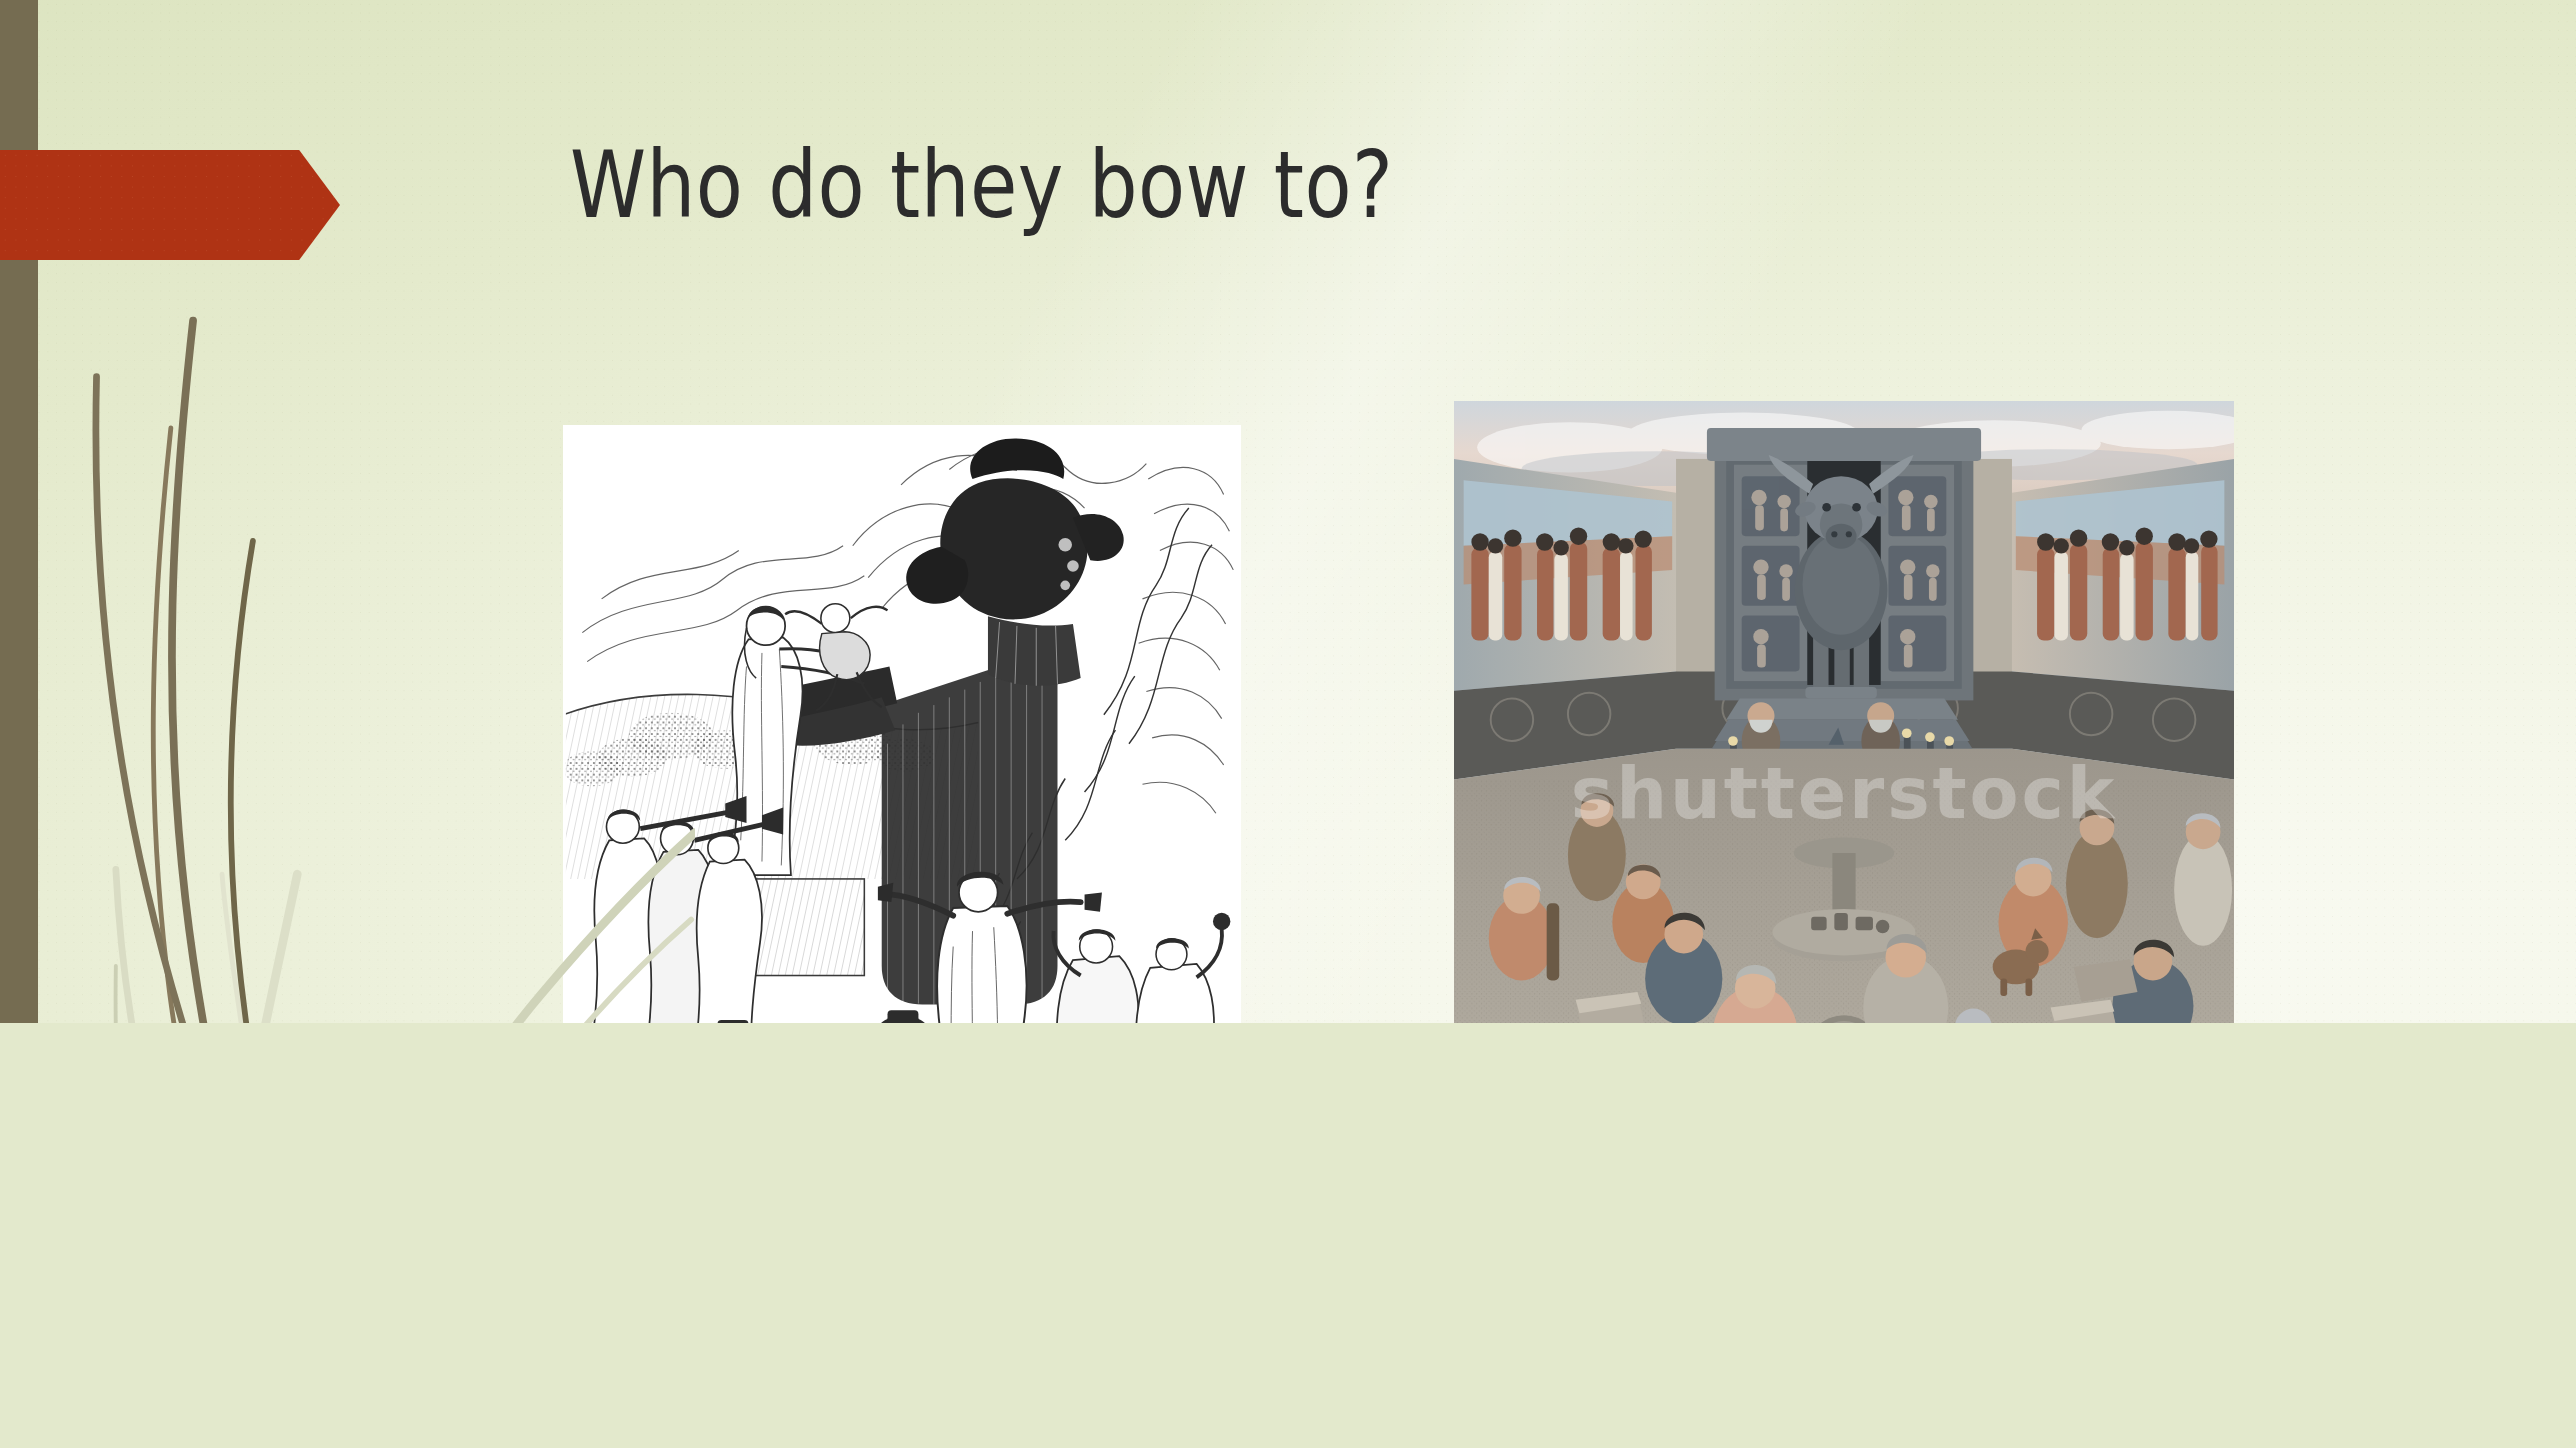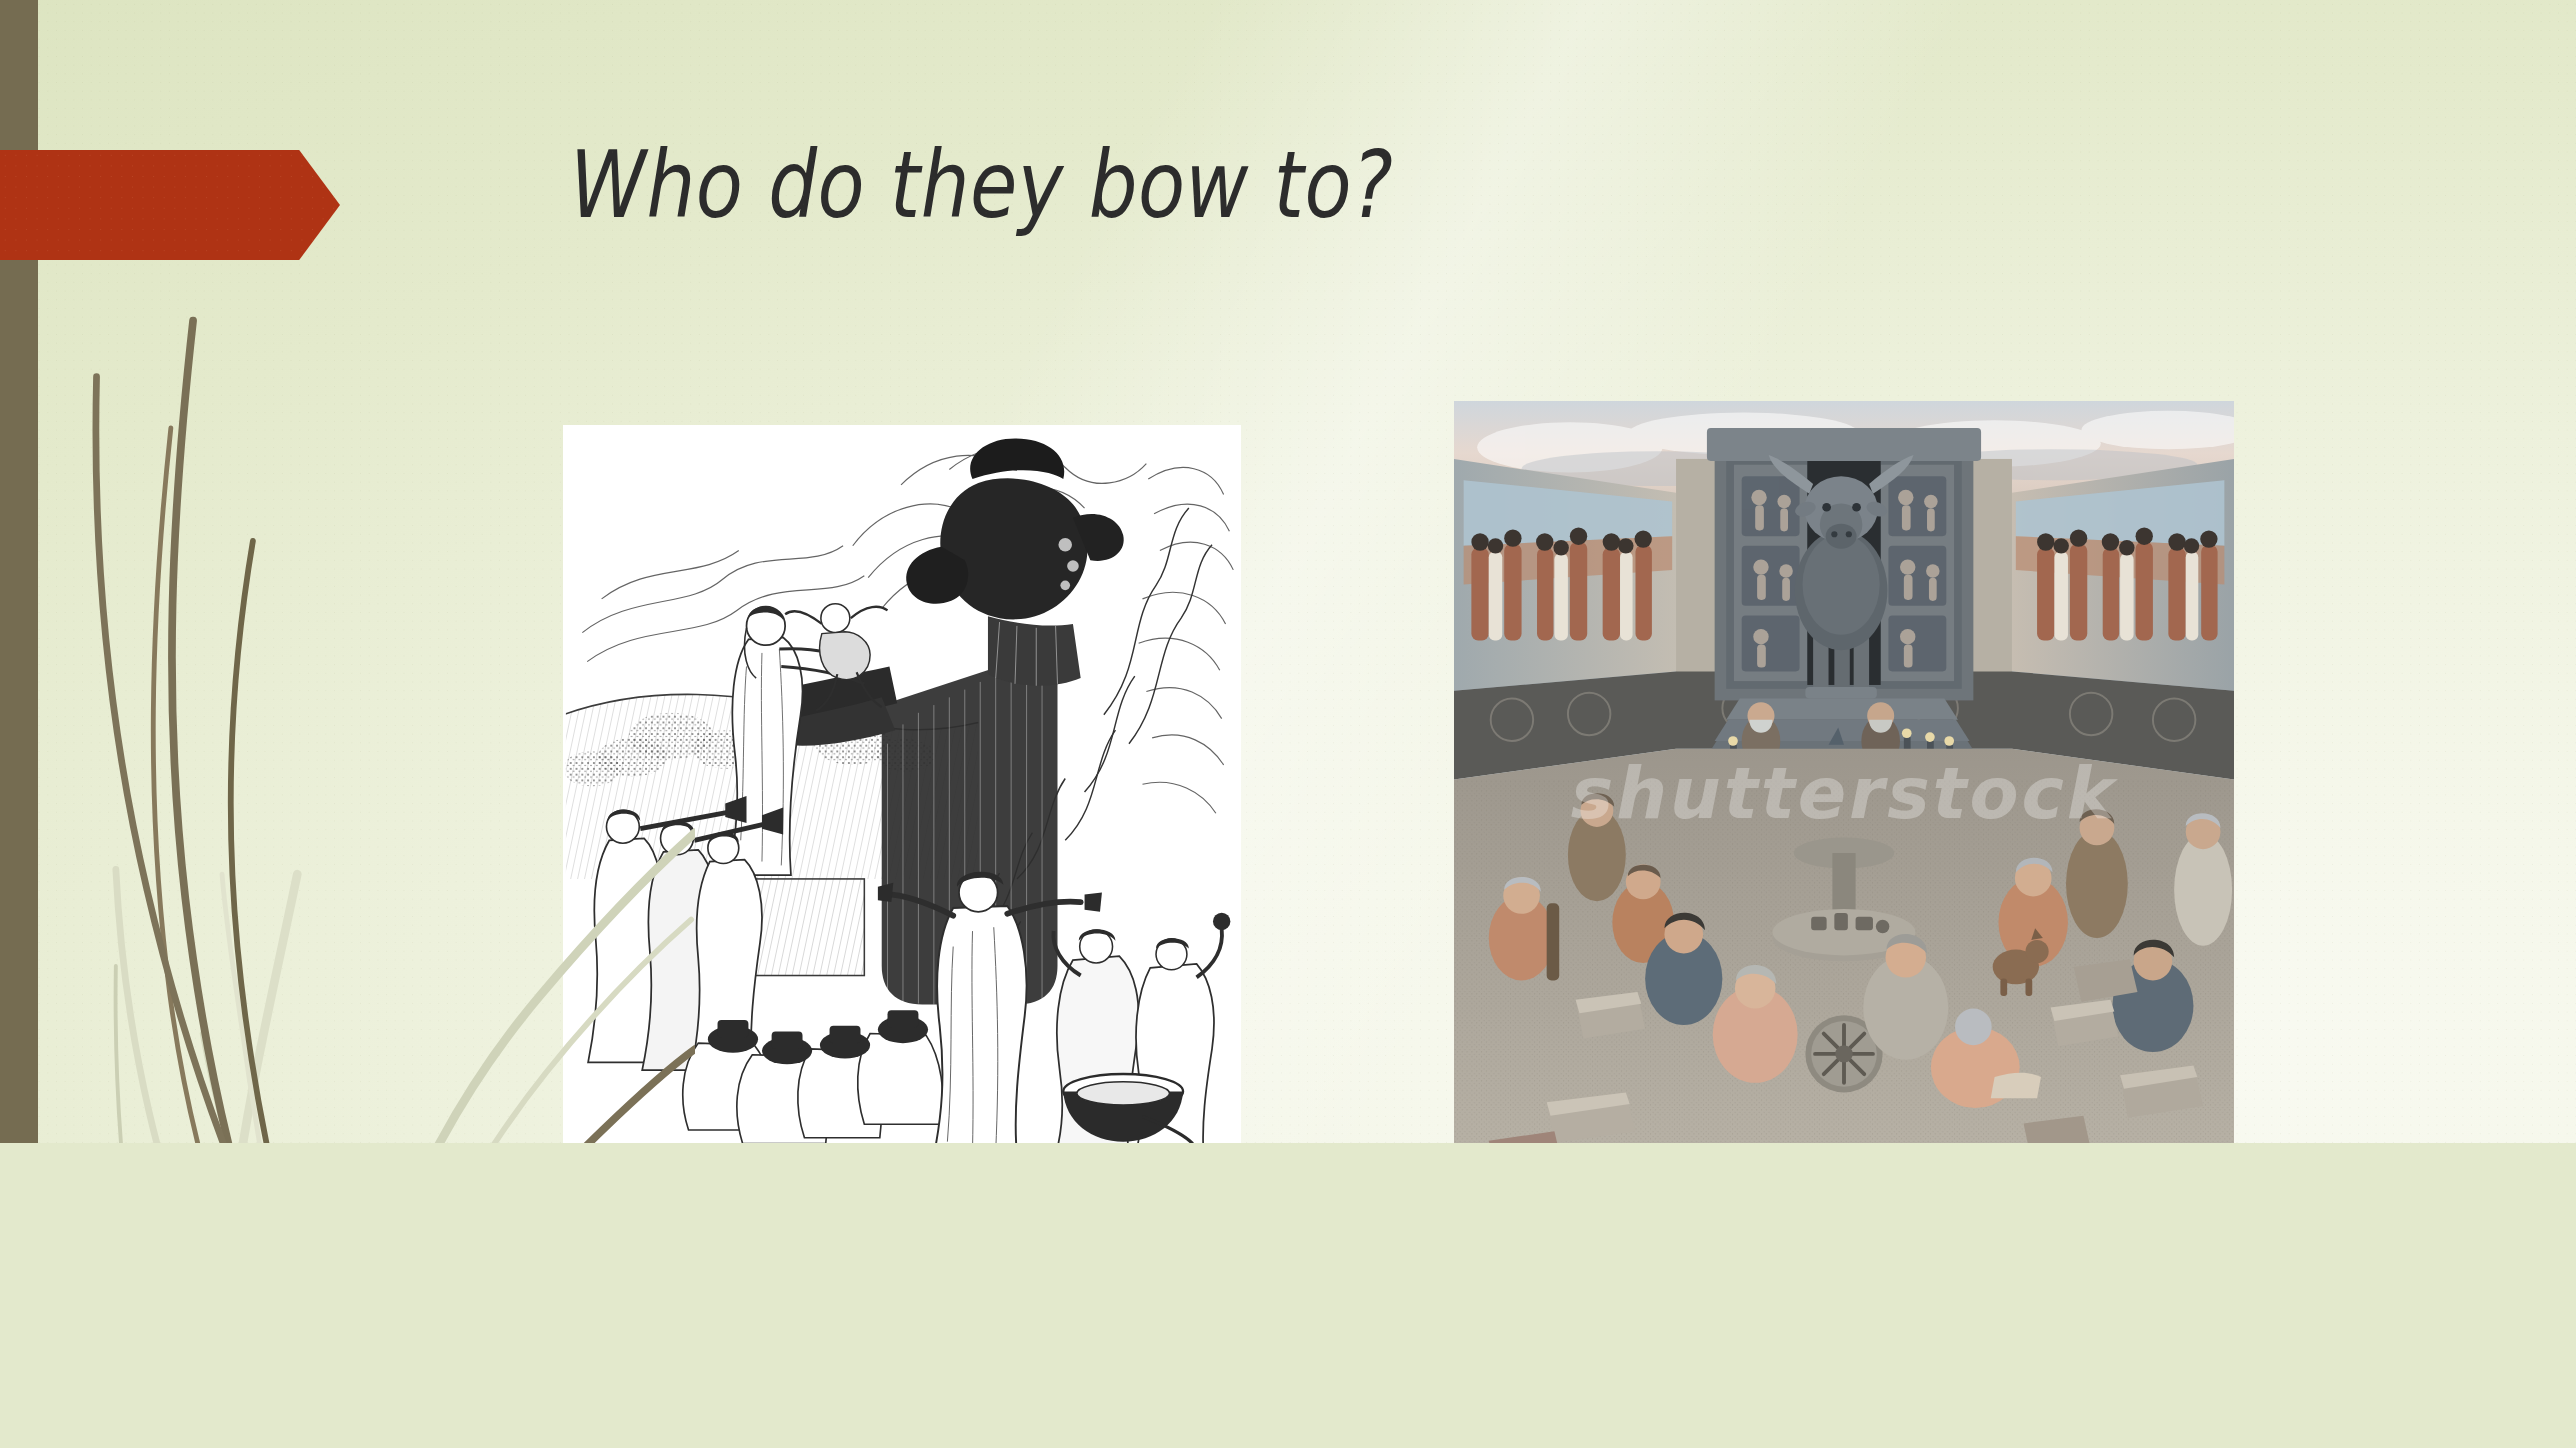--- a/index.html
+++ b/index.html
@@ -4,24 +4,23 @@
 <style>
   html,body{margin:0;padding:0;}
   body{
     width:2576px;height:1449px;overflow:hidden;
     font-family:"Liberation Sans", sans-serif;
     background:#E3E9CC;
   }
 
   
   #slide{
-    position:relative;width:2576px;height:1143px;overflow:hidden;
+    position:relative;width:2576px;height:1023px;overflow:hidden;
     background:
       radial-gradient(130% 120% at 78% 92%, #FAFBF4 0%, #F5F7EA 22%, #EDF1DC 48%, #E4EACC 72%, #DCE4C0 100%);
-    font-style: italic;
   }
   
   #slide::before{
     content:"";position:absolute;inset:0;pointer-events:none;
     background:linear-gradient(118deg, rgba(255,255,255,0) 0%, rgba(255,255,255,0) 38%, rgba(255,255,255,.42) 50%, rgba(255,255,255,0) 62%, rgba(255,255,255,0) 100%);
   }
   
   #slide::after{
     content:"";position:absolute;inset:0;pointer-events:none;opacity:.20;
     background-image:radial-gradient(rgba(150,150,110,.55) 0.6px, transparent 0.7px);

